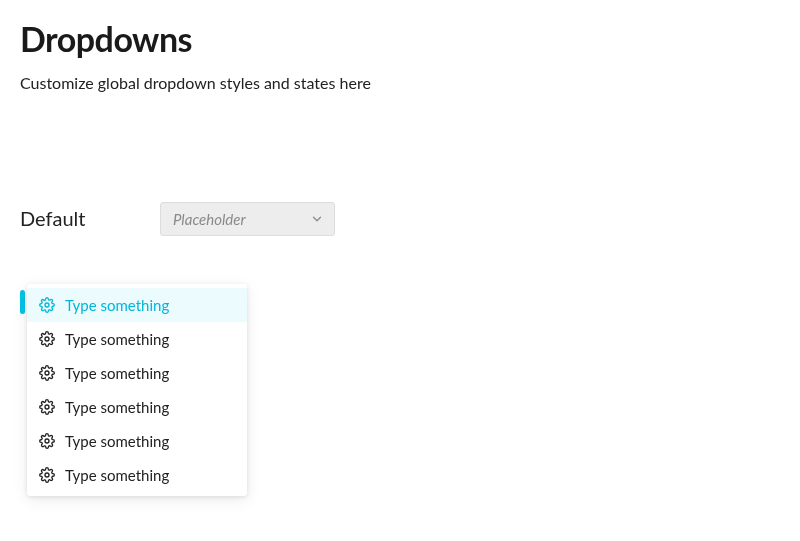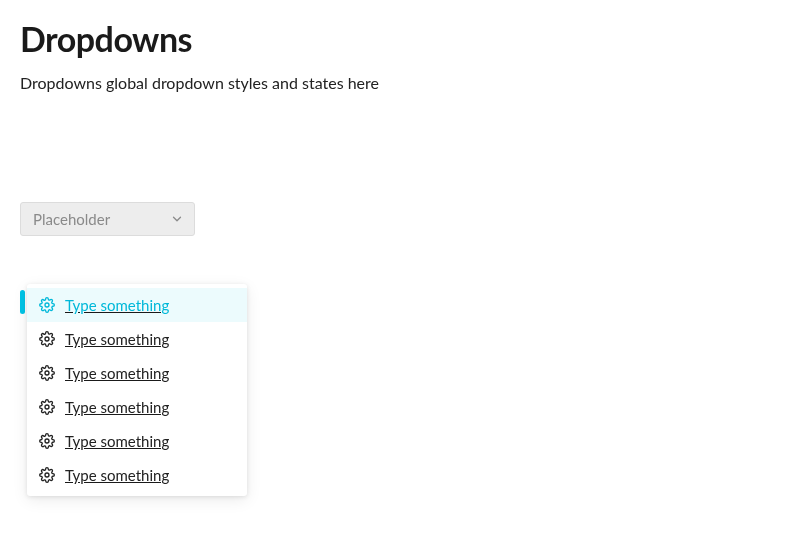--- a/index.html
+++ b/index.html
@@ -39,29 +39,29 @@
     display: flex;
     align-items: center;
     justify-content: space-between;
     width: 175px;
     height: 34px;
     background: #ededed;
     border: 1px solid #dcdcdc;
     border-radius: 3px;
     padding: 0 10px 0 12px;
     cursor: pointer;
+    font-style: italic;
   }
   .select-placeholder {
     color: #8a8a8a;
     font-size: 15px;
   }
   .flydown-wrap {
     display: flex;
     align-items: flex-start;
-    text-decoration: underline;
   }
   .hover-bar {
     width: 5px;
     height: 24px;
     background: #00c4e6;
     border-radius: 3px;
     margin-right: 2px;
     margin-top: 6px;
   }
   .flydown-menu {
@@ -87,23 +87,24 @@
   .flydown-item .gear {
     margin-right: 10px;
     flex-shrink: 0;
   }
   .gear svg { display: block; }
 </style>
 </head>
 <body>
 
 <h1 class="page-title">Dropdowns</h1>
-<p class="page-subtitle">Dropdowns global dropdown styles and states here</p>
+<p class="page-subtitle">Customize global dropdown styles and states here</p>
 
 <div class="row">
+  <div class="row-label">Default</div>
   <div class="select-box">
     <span class="select-placeholder">Placeholder</span>
     <span class="chevron">
       <svg width="14" height="14" viewBox="0 0 24 24" fill="none" stroke="#8a8a8a" stroke-width="2.2" stroke-linecap="round" stroke-linejoin="round">
           <polyline points="6 9 12 15 18 9"></polyline>
         </svg>
     </span>
   </div>
 </div>
 

